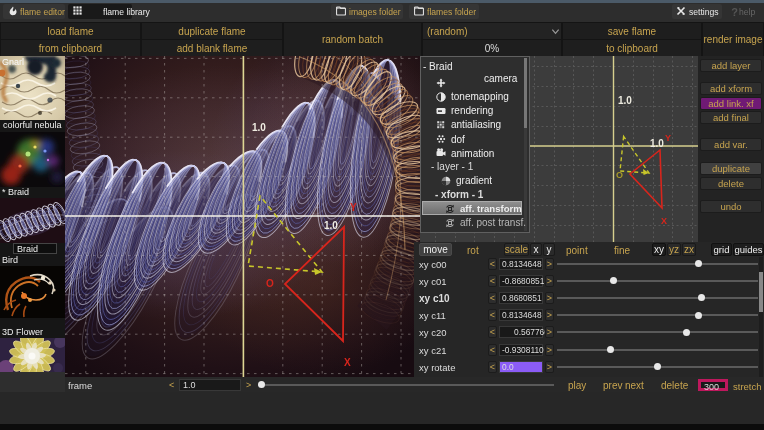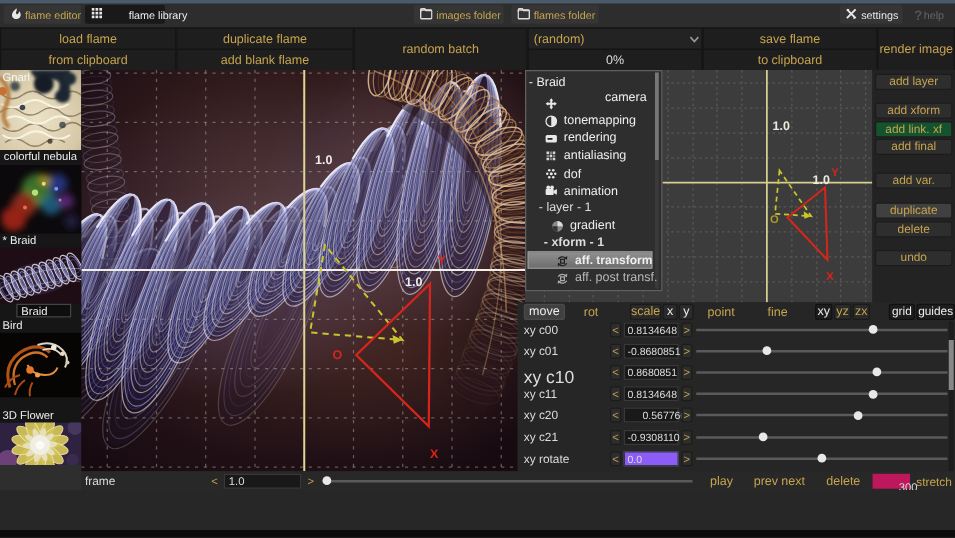--- a/index.html
+++ b/index.html
@@ -823,21 +823,21 @@
     <path d="M 623.6,136.4 L 620,171 L 649,173 Z" fill="none" stroke="#c8c62a" stroke-width="1.4" stroke-dasharray="4,3"></path>
     <path d="M 649,173 l -6,-4 l 0.5,6 z" fill="#c8c62a"></path>
     <path d="M 660,150 L 630,174 L 662,208 Z" fill="none" stroke="#d8251c" stroke-width="1.6"></path>
     <text x="665" y="141" fill="#d8251c" font-size="9" font-weight="bold" font-family="Liberation Sans, sans-serif">Y</text>
     <text x="661" y="224" fill="#d8251c" font-size="9" font-weight="bold" font-family="Liberation Sans, sans-serif">X</text>
     <text x="616" y="178" fill="#a89a28" font-size="9" font-weight="bold" font-family="Liberation Sans, sans-serif">O</text>
   </svg>
 <div class="abs" style="left:698px;top:56px;width:66px;height:186px;background:#232323;"></div>
 <div style="position:absolute;left:700px;top:59px;width:62px;height:13px;background:#2e2e2e;border:1px solid #1c1c1c;border-radius:2px;color:#c7a44f;font-size:9.5px;font-weight:normal;display:flex;align-items:center;justify-content:center;box-sizing:border-box;">add layer</div>
 <div style="position:absolute;left:700px;top:82px;width:62px;height:13px;background:#2e2e2e;border:1px solid #1c1c1c;border-radius:2px;color:#c7a44f;font-size:9.5px;font-weight:normal;display:flex;align-items:center;justify-content:center;box-sizing:border-box;">add xform</div>
-<div style="position:absolute;left:700px;top:96.5px;width:62px;height:13px;background:#14532d;border:1px solid #1c1c1c;border-radius:2px;color:#c7a44f;font-size:9.5px;font-weight:normal;display:flex;align-items:center;justify-content:center;box-sizing:border-box;">add link. xf</div>
+<div style="position:absolute;left:700px;top:96.5px;width:62px;height:13px;background:#701a75;border:1px solid #1c1c1c;border-radius:2px;color:#c7a44f;font-size:9.5px;font-weight:normal;display:flex;align-items:center;justify-content:center;box-sizing:border-box;">add link. xf</div>
 <div style="position:absolute;left:700px;top:111px;width:62px;height:13px;background:#2e2e2e;border:1px solid #1c1c1c;border-radius:2px;color:#c7a44f;font-size:9.5px;font-weight:normal;display:flex;align-items:center;justify-content:center;box-sizing:border-box;">add final</div>
 <div style="position:absolute;left:700px;top:138px;width:62px;height:13px;background:#2e2e2e;border:1px solid #1c1c1c;border-radius:2px;color:#c7a44f;font-size:9.5px;font-weight:normal;display:flex;align-items:center;justify-content:center;box-sizing:border-box;">add var.</div>
 <div style="position:absolute;left:700px;top:162px;width:62px;height:13px;background:#404040;border:1px solid #1c1c1c;border-radius:2px;color:#c7a44f;font-size:9.5px;font-weight:normal;display:flex;align-items:center;justify-content:center;box-sizing:border-box;">duplicate</div>
 <div style="position:absolute;left:700px;top:176.5px;width:62px;height:13px;background:#2e2e2e;border:1px solid #1c1c1c;border-radius:2px;color:#c7a44f;font-size:9.5px;font-weight:normal;display:flex;align-items:center;justify-content:center;box-sizing:border-box;">delete</div>
 <div style="position:absolute;left:700px;top:200px;width:62px;height:13px;background:#2e2e2e;border:1px solid #1c1c1c;border-radius:2px;color:#c7a44f;font-size:9.5px;font-weight:normal;display:flex;align-items:center;justify-content:center;box-sizing:border-box;">undo</div>
 <div class="abs" style="left:420px;top:56px;width:110px;height:177px;background:#2e2e2e;border:1px solid #606060;box-sizing:border-box;"></div>
 <div class="abs" style="left:524px;top:58px;width:3px;height:173px;background:#3a3a3a;"></div>
 <div class="abs" style="left:524px;top:58px;width:3px;height:70px;background:#777;"></div>
 <div style="position:absolute;left:423px;top:61px;color:#eee;font-size:10px;font-weight:normal;white-space:nowrap;">- Braid</div>
 <svg style="position:absolute;left:436px;top:77.5px" width="10" height="10" viewBox="0 0 10 10">
@@ -926,21 +926,21 @@
 <div class="abs" style="left:499px;top:257.5px;width:44px;height:12px;background:#191919;border:1px solid #383838;box-sizing:border-box;color:#ddd;font-size:8.4px;line-height:10px;padding-left:2px;">0.8134648</div>
 <div style="position:absolute;left:545px;top:257.5px;width:9px;height:12px;background:#2d2d2d;border:1px solid #1c1c1c;border-radius:2px;color:#c7a44f;font-size:9px;font-weight:normal;display:flex;align-items:center;justify-content:center;box-sizing:border-box;">&gt;</div>
 <div class="abs" style="left:557px;top:262.5px;width:201px;height:2px;background:#5a5a5a;"></div>
 <div class="abs" style="left:695px;top:260.0px;width:7px;height:7px;border-radius:50%;background:#e8e8e8;"></div>
 <div style="position:absolute;left:419px;top:275.7px;color:#ddd;font-size:9.5px;font-weight:normal;white-space:nowrap;">xy c01</div>
 <div style="position:absolute;left:488px;top:274.7px;width:9px;height:12px;background:#2d2d2d;border:1px solid #1c1c1c;border-radius:2px;color:#c7a44f;font-size:9px;font-weight:normal;display:flex;align-items:center;justify-content:center;box-sizing:border-box;">&lt;</div>
 <div class="abs" style="left:499px;top:274.7px;width:44px;height:12px;background:#191919;border:1px solid #383838;box-sizing:border-box;color:#ddd;font-size:8.4px;line-height:10px;padding-left:2px;">-0.8680851</div>
 <div style="position:absolute;left:545px;top:274.7px;width:9px;height:12px;background:#2d2d2d;border:1px solid #1c1c1c;border-radius:2px;color:#c7a44f;font-size:9px;font-weight:normal;display:flex;align-items:center;justify-content:center;box-sizing:border-box;">&gt;</div>
 <div class="abs" style="left:557px;top:279.7px;width:201px;height:2px;background:#5a5a5a;"></div>
 <div class="abs" style="left:610px;top:277.2px;width:7px;height:7px;border-radius:50%;background:#e8e8e8;"></div>
-<div style="position:absolute;left:419px;top:292.9px;color:#ddd;font-size:14px;font-weight:normal;white-space:nowrap;">xy c10</div>
+<div style="position:absolute;left:419px;top:292.9px;color:#ddd;font-size:10px;font-weight:bold;white-space:nowrap;">xy c10</div>
 <div style="position:absolute;left:488px;top:291.9px;width:9px;height:12px;background:#2d2d2d;border:1px solid #1c1c1c;border-radius:2px;color:#c7a44f;font-size:9px;font-weight:normal;display:flex;align-items:center;justify-content:center;box-sizing:border-box;">&lt;</div>
 <div class="abs" style="left:499px;top:291.9px;width:44px;height:12px;background:#191919;border:1px solid #383838;box-sizing:border-box;color:#ddd;font-size:8.4px;line-height:10px;padding-left:2px;">0.8680851</div>
 <div style="position:absolute;left:545px;top:291.9px;width:9px;height:12px;background:#2d2d2d;border:1px solid #1c1c1c;border-radius:2px;color:#c7a44f;font-size:9px;font-weight:normal;display:flex;align-items:center;justify-content:center;box-sizing:border-box;">&gt;</div>
 <div class="abs" style="left:557px;top:296.9px;width:201px;height:2px;background:#5a5a5a;"></div>
 <div class="abs" style="left:698px;top:294.4px;width:7px;height:7px;border-radius:50%;background:#e8e8e8;"></div>
 <div style="position:absolute;left:419px;top:310.1px;color:#ddd;font-size:9.5px;font-weight:normal;white-space:nowrap;">xy c11</div>
 <div style="position:absolute;left:488px;top:309.1px;width:9px;height:12px;background:#2d2d2d;border:1px solid #1c1c1c;border-radius:2px;color:#c7a44f;font-size:9px;font-weight:normal;display:flex;align-items:center;justify-content:center;box-sizing:border-box;">&lt;</div>
 <div class="abs" style="left:499px;top:309.1px;width:44px;height:12px;background:#191919;border:1px solid #383838;box-sizing:border-box;color:#ddd;font-size:8.4px;line-height:10px;padding-left:2px;">0.8134648</div>
 <div style="position:absolute;left:545px;top:309.1px;width:9px;height:12px;background:#2d2d2d;border:1px solid #1c1c1c;border-radius:2px;color:#c7a44f;font-size:9px;font-weight:normal;display:flex;align-items:center;justify-content:center;box-sizing:border-box;">&gt;</div>
 <div class="abs" style="left:557px;top:314.1px;width:201px;height:2px;background:#5a5a5a;"></div>
@@ -970,15 +970,15 @@
 <div style="position:absolute;left:68px;top:380px;color:#ddd;font-size:9.5px;font-weight:normal;white-space:nowrap;">frame</div>
 <div style="position:absolute;left:169px;top:380px;color:#c7a44f;font-size:9px;font-weight:normal;white-space:nowrap;">&lt;</div>
 <div class="abs" style="left:179px;top:378.5px;width:62px;height:12px;background:#191919;border:1px solid #383838;box-sizing:border-box;color:#ddd;font-size:9px;line-height:10px;padding-left:3px;">1.0</div>
 <div style="position:absolute;left:246px;top:380px;color:#c7a44f;font-size:9px;font-weight:normal;white-space:nowrap;">&gt;</div>
 <div class="abs" style="left:258px;top:384px;width:296px;height:2px;background:#5a5a5a;"></div>
 <div class="abs" style="left:258px;top:381px;width:7px;height:7px;border-radius:50%;background:#e8e8e8;"></div>
 <div style="position:absolute;left:568px;top:380px;color:#c7a44f;font-size:10px;font-weight:normal;white-space:nowrap;">play</div>
 <div style="position:absolute;left:603px;top:380px;color:#c7a44f;font-size:10px;font-weight:normal;white-space:nowrap;">prev</div>
 <div style="position:absolute;left:625px;top:380px;color:#c7a44f;font-size:10px;font-weight:normal;white-space:nowrap;">next</div>
 <div style="position:absolute;left:661px;top:380px;color:#c7a44f;font-size:10px;font-weight:normal;white-space:nowrap;">delete</div>
-<div class="abs" style="left:698px;top:378.5px;width:30px;height:12px;background:#191919;border:6px solid #be185d;box-sizing:border-box;color:#ddd;font-size:9px;line-height:10px;padding-left:15px;">300</div>
+<div class="abs" style="left:698px;top:378.5px;width:30px;height:12px;background:#191919;border:3px solid #be185d;box-sizing:border-box;color:#ddd;font-size:9px;line-height:10px;padding-left:3px;">300</div>
 <div style="position:absolute;left:733px;top:380.5px;color:#c7a44f;font-size:9.5px;font-weight:normal;white-space:nowrap;">stretch</div>
 <div class="abs" style="left:0;top:392px;width:764px;height:32px;background:#272727;"></div>
 <div class="abs" style="left:0;top:424px;width:764px;height:6px;background:#0c0c0c;"></div>
 </body></html>

